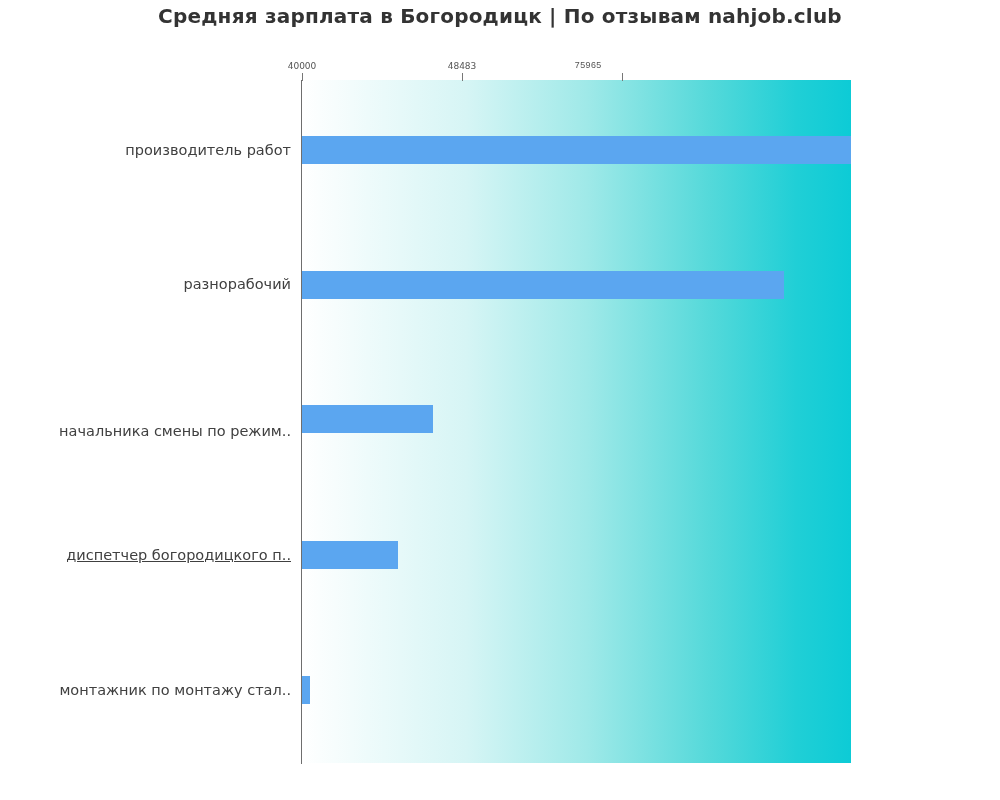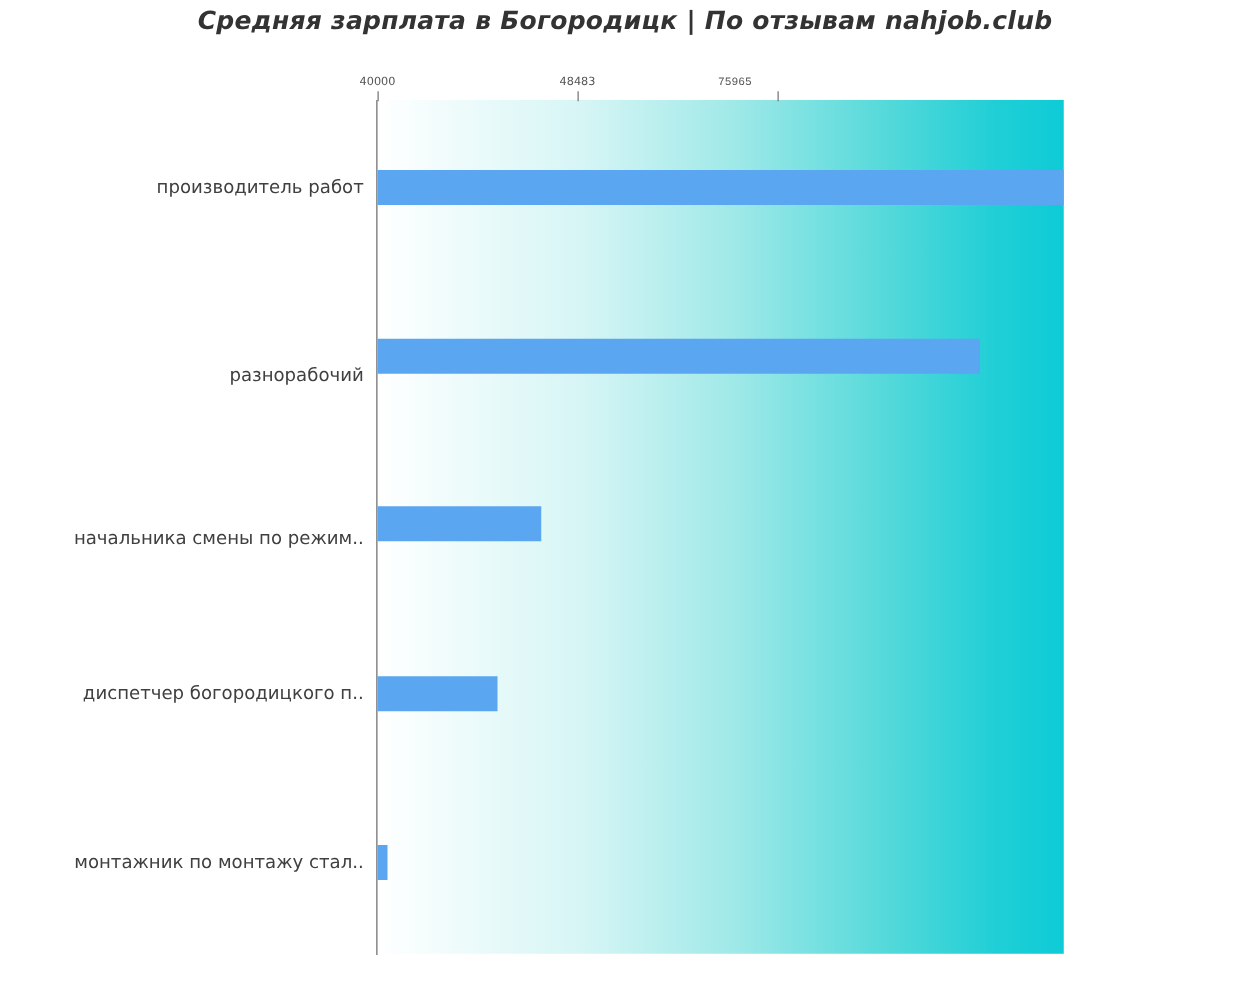--- a/index.html
+++ b/index.html
@@ -26,21 +26,20 @@
     position: absolute;
     left: 0;
     top: 4px;
     width: 1000px;
     text-align: center;
     font-size: 20px;
     font-weight: bold;
     color: #333333;
     letter-spacing: 0.2px;
     white-space: nowrap;
-    font-style: italic;
   }
 
   
   #plot-area {
     position: absolute;
     left: 302px;
     top: 80px;
     width: 549px;
     height: 683px;
     background: linear-gradient(to right, #ffffff 0%, #eefbfb 12%, #d6f5f5 30%, #9fe9e8 52%, #55d9da 74%, #20cfd6 90%, #0dcbd6 100%);
@@ -111,19 +110,19 @@
     </div>
   <div id="bars-layer">
       <div class="bar" title="производитель работ: 115300" style="left: 302px; top: 136px; width: 549px; background: rgb(91, 166, 240);"></div>
       <div class="bar" title="разнорабочий: 103800" style="left: 302px; top: 271px; width: 482px; background: rgb(91, 166, 240);"></div>
       <div class="bar" title="начальника смены по режим..: 43500" style="left: 302px; top: 405px; width: 131px; background: rgb(91, 166, 240);"></div>
       <div class="bar" title="диспетчер богородицкого п..: 37500" style="left: 302px; top: 541px; width: 96px; background: rgb(91, 166, 240);"></div>
       <div class="bar" title="монтажник по монтажу стал..: 22200" style="left: 302px; top: 676px; width: 8px; background: rgb(91, 166, 240);"></div>
     </div>
   <div id="labels-layer">
       <div class="cat-label" style="top: 150px;">производитель работ</div>
-      <div class="cat-label" style="top: 301px;">разнорабочий</div>
+      <div class="cat-label" style="top: 284px;">разнорабочий</div>
       <div class="cat-label" style="top: 419px; margin-top: 12px;">начальника смены по режим..</div>
-      <div class="cat-label" style="top: 555px;">диспетчер богородицкого п..</div>
+      <div class="cat-label" style="top: 555px; text-decoration: underline;">диспетчер богородицкого п..</div>
       <div class="cat-label" style="top: 690px;">монтажник по монтажу стал..</div>
     </div>
 
 </div>
 
 </body></html>

